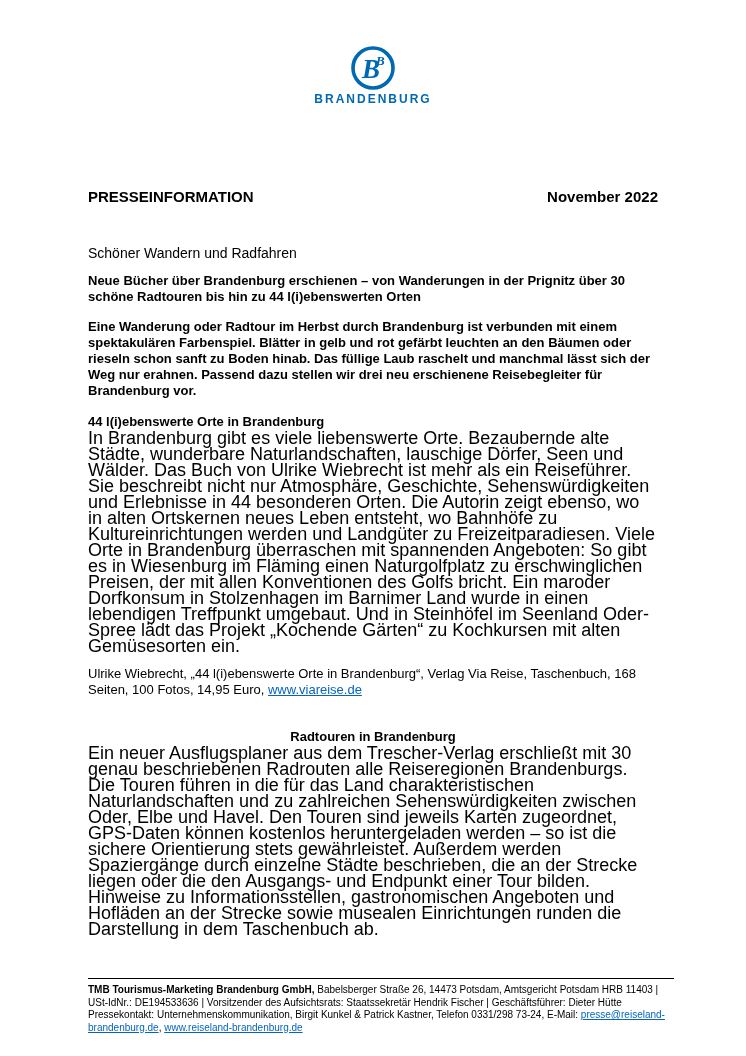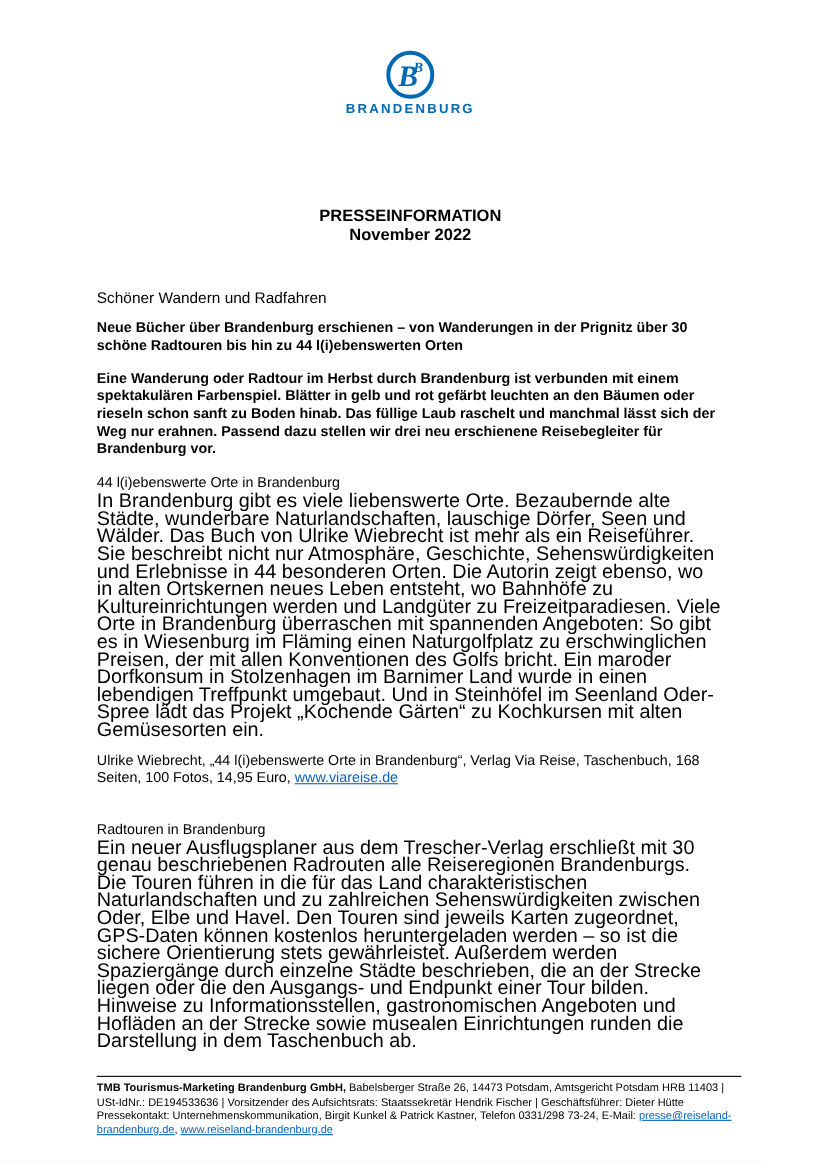--- a/index.html
+++ b/index.html
@@ -22,25 +22,24 @@
   .logo-wordmark {
     color: var(--brand-blue, #0069b4);
     font-weight: 700;
     font-size: 12px;
     letter-spacing: 2px;
     margin-top: 0;
   }
   .doc-header {
     display: flex;
     justify-content: space-between;
-    align-items: center;
+    align-items: flex-end;
     margin-top: 82px;
     font-size: 15px;
     font-weight: 700;
-    flex-direction: column;
   }
   .title {
     font-size: 14px;
     font-weight: 400;
     margin: 40px 0 0 0;
     line-height: 17px;
   }
   .subtitle {
     font-size: 13px;
     font-weight: 700;
@@ -48,25 +47,25 @@
     line-height: 16px;
   }
   .lead {
     font-size: 13px;
     font-weight: 700;
     margin: 14px 0 0 0;
     line-height: 16px;
   }
   .section-heading {
     font-size: 13px;
-    font-weight: 400;
+    font-weight: 700;
     margin: 15px 0 0 0;
     line-height: 16px;
   }
-  .section-heading.second { margin-top: 31px; }
+  .section-heading.second { margin-top: 31px; text-align: center; }
   .body-text {
     font-size: 18px;
     margin: 0;
     line-height: 16px;
   }
   .citation {
     font-size: 13px;
     margin: 12px 0 0 0;
     line-height: 16px;
   }

